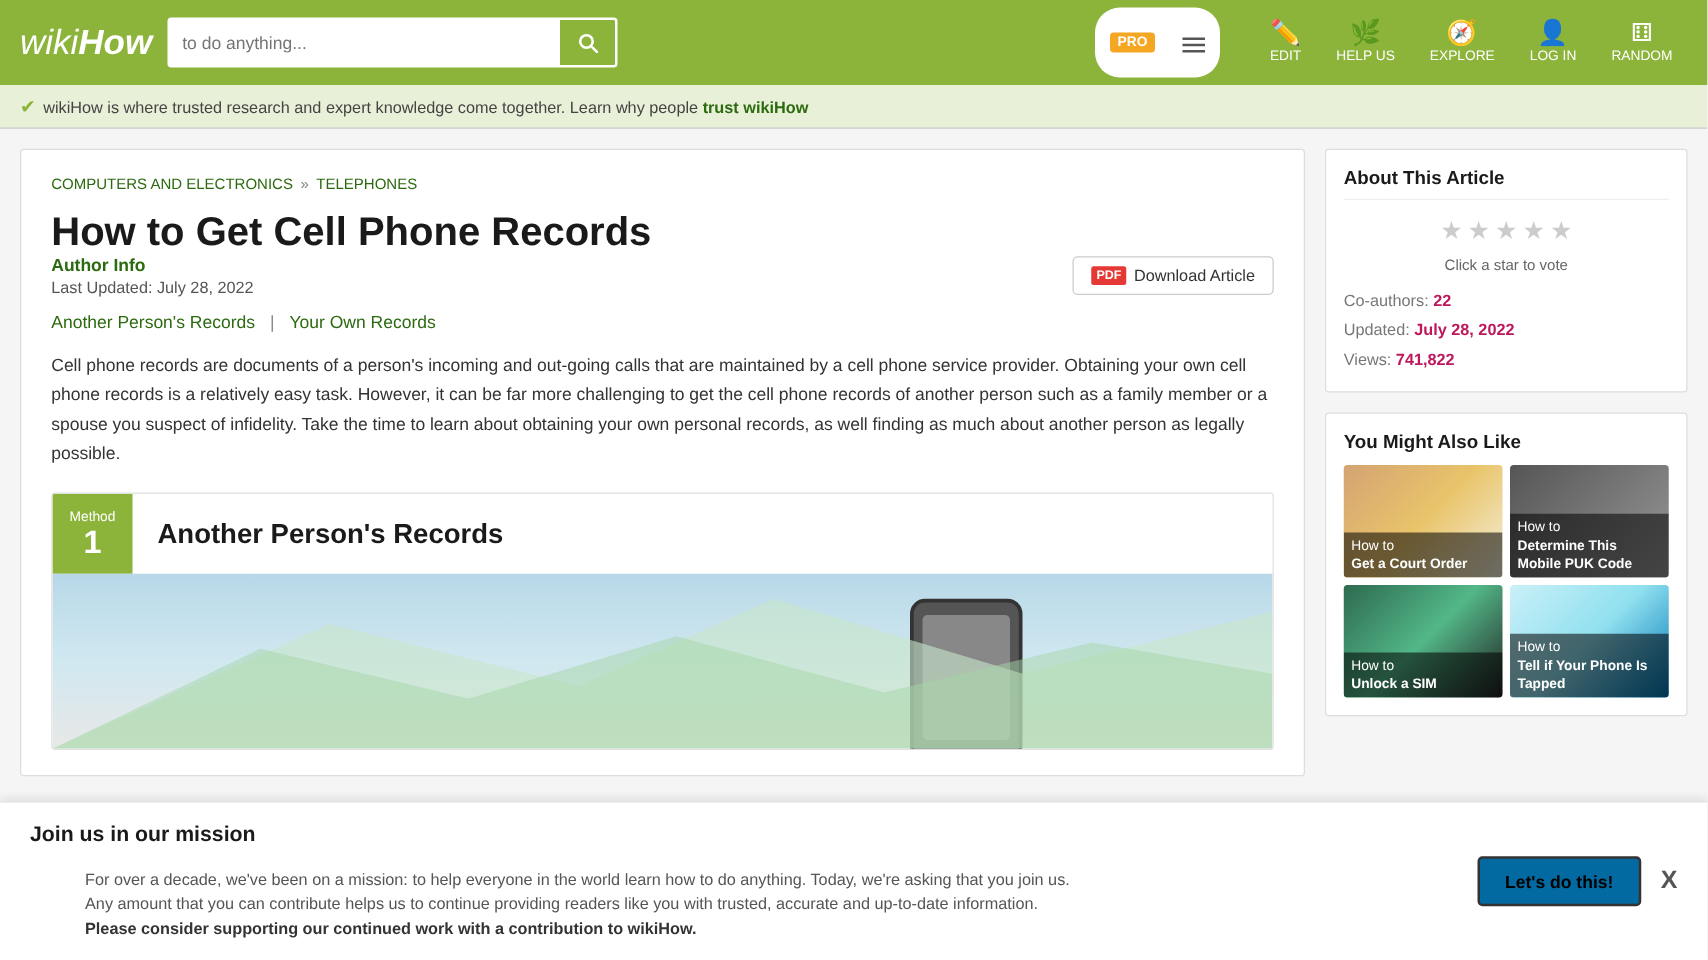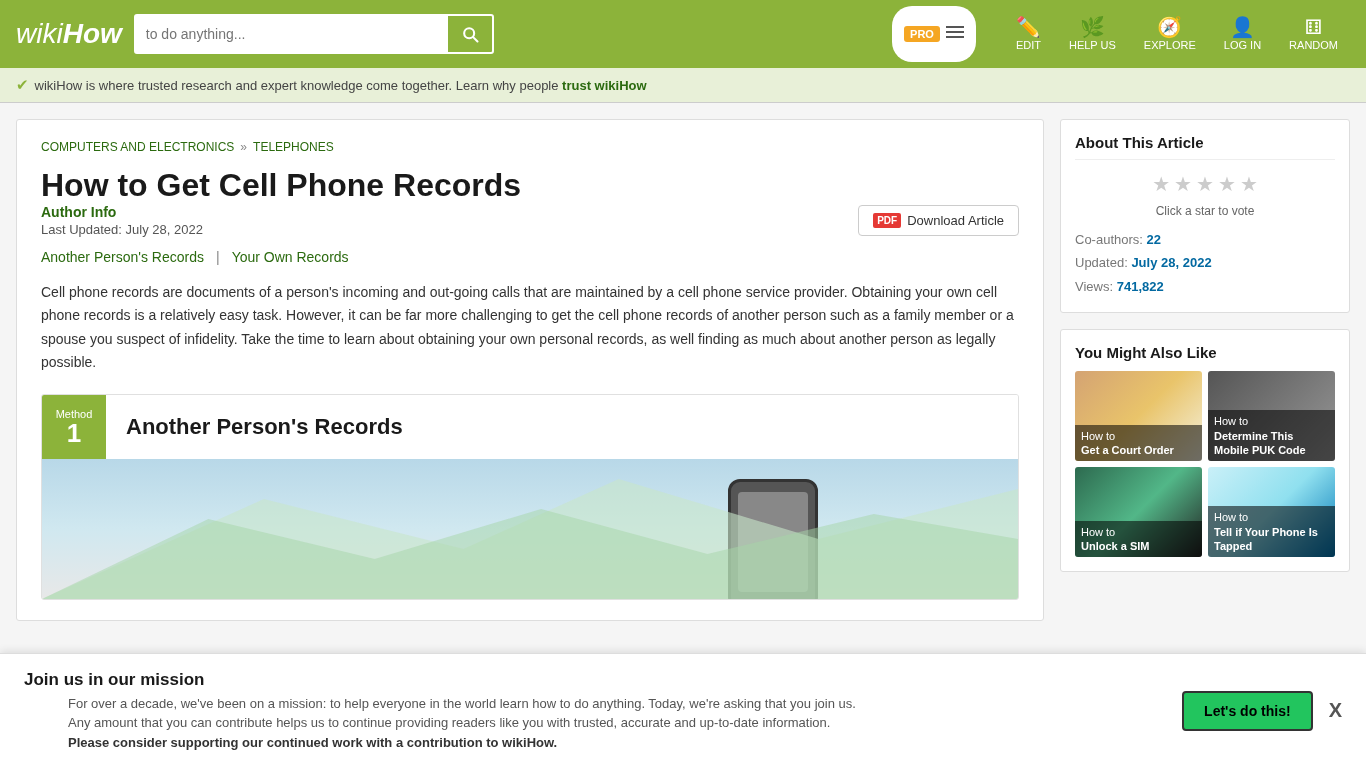--- a/index.html
+++ b/index.html
@@ -51,22 +51,22 @@
       align-items: center;
       justify-content: center;
     }
     .search-icon-svg { width: 20px; height: 20px; fill: #fff; }
 
     #pro-button {
       background: #fff;
       border-radius: 20px;
       padding: 20px 12px;
       display: flex;
-      align-items: flex-start;
-      gap: 6px;
+      align-items: flex-end;
+      gap: 22px;
       cursor: pointer;
       border: none;
       margin-left: auto;
     }
     .pro-badge {
       background: #f5a623;
       color: #fff;
       font-size: 11px;
       font-weight: bold;
       padding: 2px 6px;
@@ -278,21 +278,21 @@
       display: flex;
       flex-direction: column;
       align-items: center;
       gap: 8px;
       margin-bottom: 10px;
     }
     .stars { display: flex; gap: 4px; }
     .star { font-size: 20px; color: #ccc; }
     .click-to-vote { font-size: 12px; color: #666; }
     .article-stats { font-size: 13px; color: #555; line-height: 1.8; }
-    .article-stats strong { color: #0369a1; }
+    .article-stats strong { color: #be185d; }
     .stat-label { color: #777; }
 
     .you-might-title {
       font-size: 15px;
       font-weight: bold;
       color: #1a1a1a;
       margin-bottom: 10px;
     }
     .related-grid {
       display: grid;
@@ -334,25 +334,25 @@
       background: #fff;
       border-top: 1px solid #ddd;
       padding: 16px 24px;
       display: flex;
       align-items: center;
       gap: 16px;
       z-index: 100;
       box-shadow: 0 -2px 8px rgba(0,0,0,0.1);
     }
     .banner-text-area { flex: 1; }
-    .banner-title { font-size: 17px; font-weight: bold; color: #1a1a1a; margin-bottom: 4px; }
+    .banner-title { font-size: 17px; font-weight: bold; color: #1a1a1a; margin-bottom: 16px; }
     .banner-body { font-size: 13px; color: #555; line-height: 1.5; max-width: 800px; margin-left: 44px; }
     .banner-body strong { color: #333; }
     .banner-cta {
-      background: #22c55e;
+      background: #0369a1;
       border: 2px solid #333;
       border-radius: 4px;
       padding: 10px 20px;
       font-size: 14px;
       font-weight: bold;
       cursor: pointer;
       white-space: nowrap;
       flex-shrink: 0;
     }
     #close-banner {

